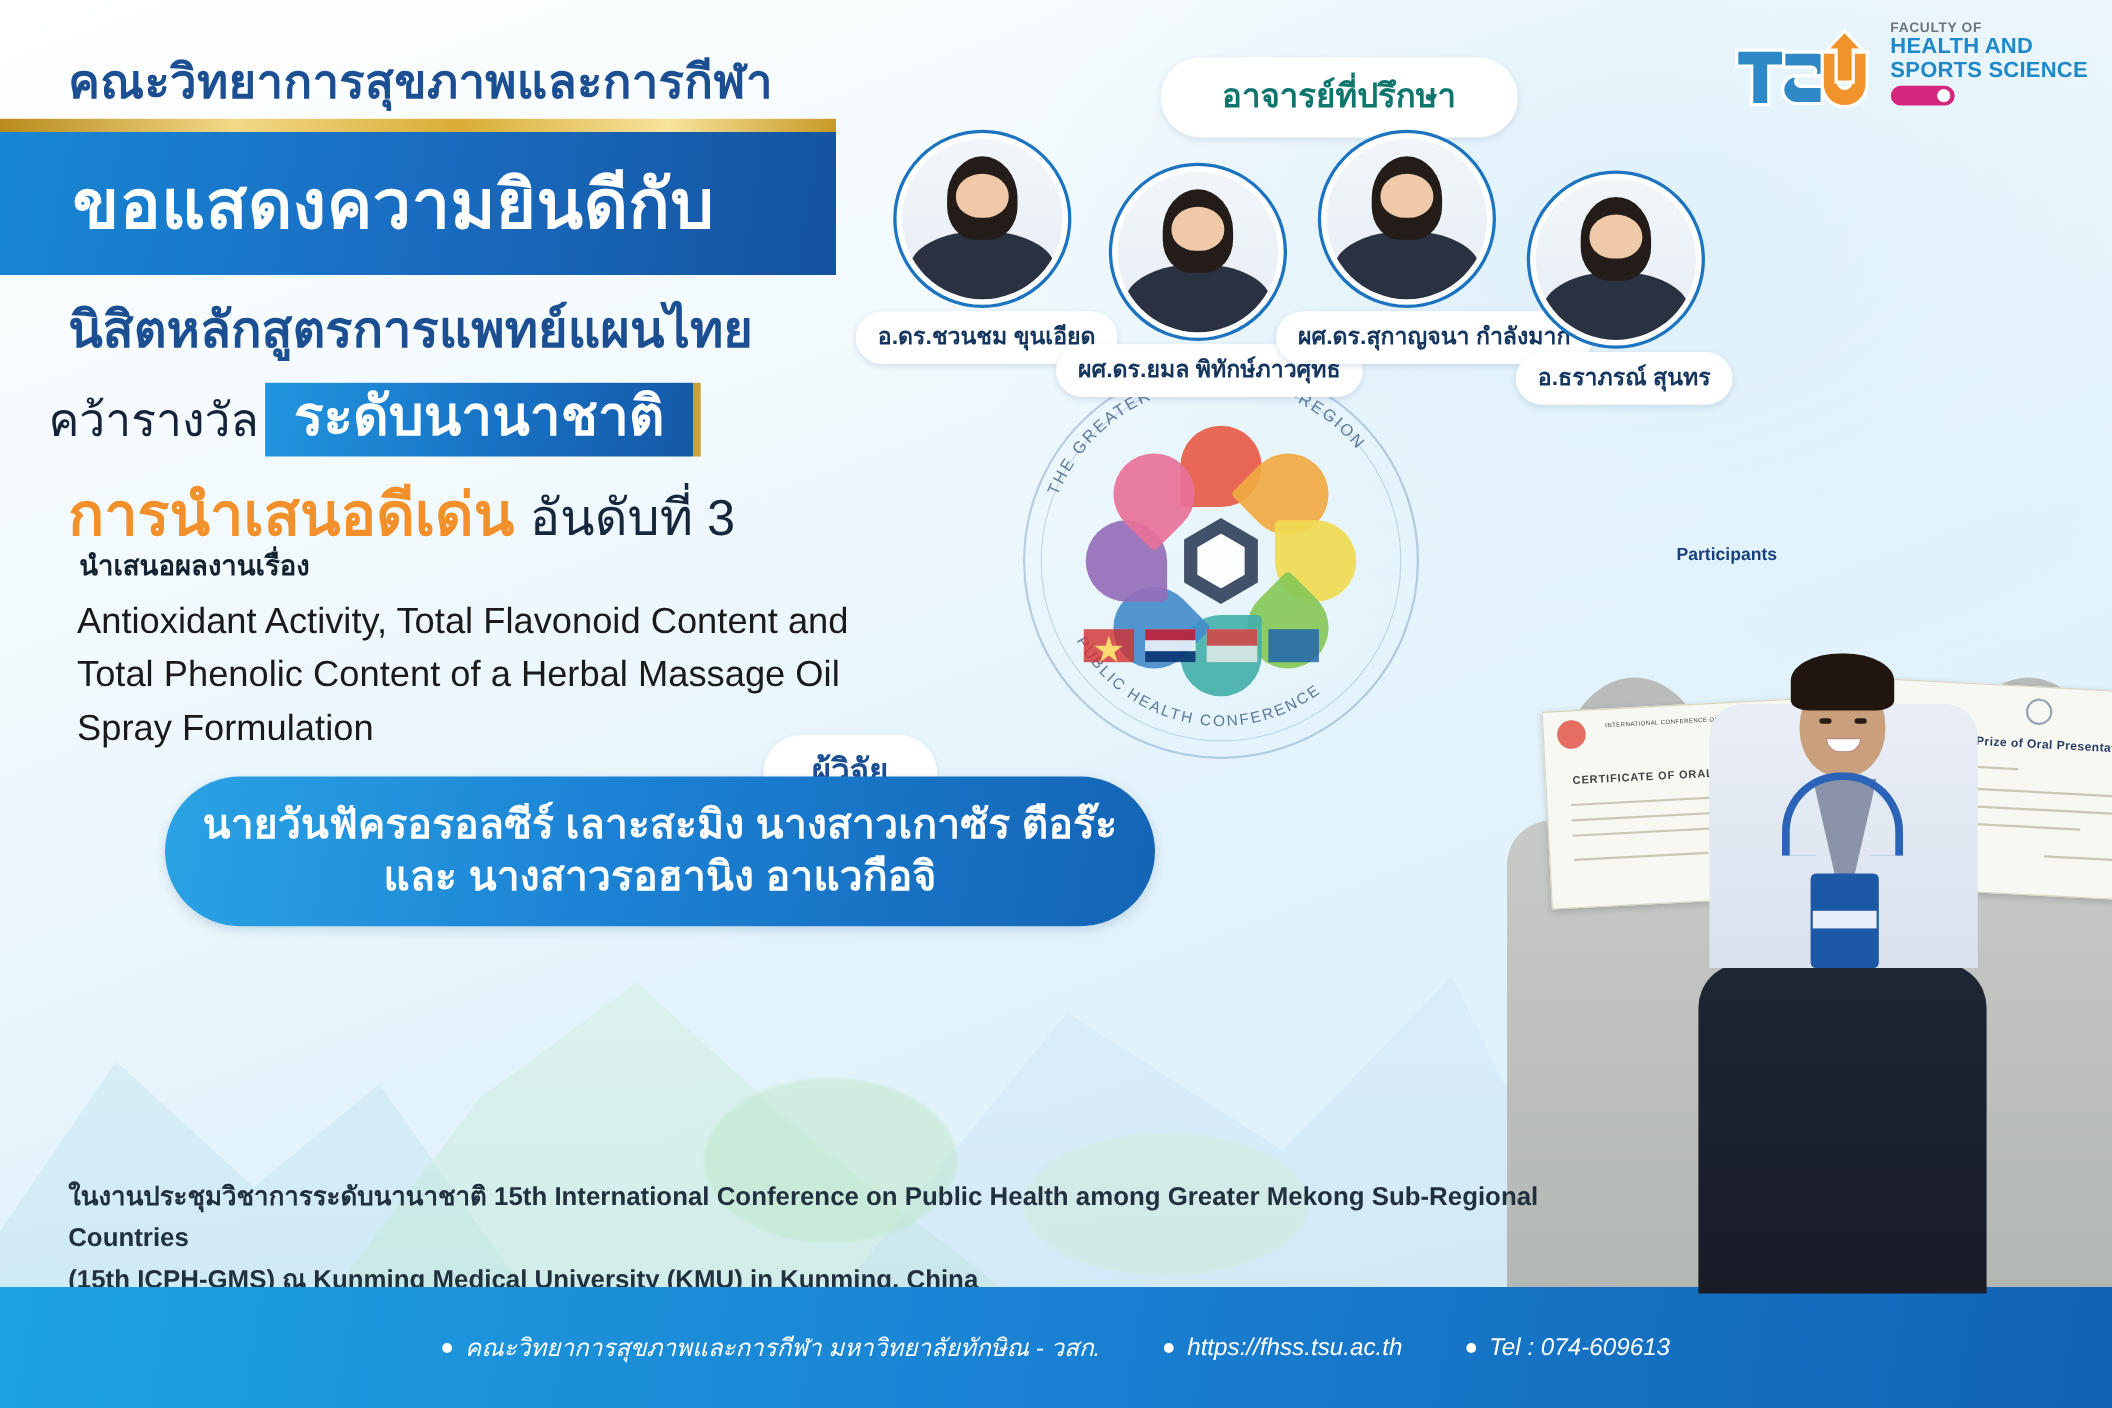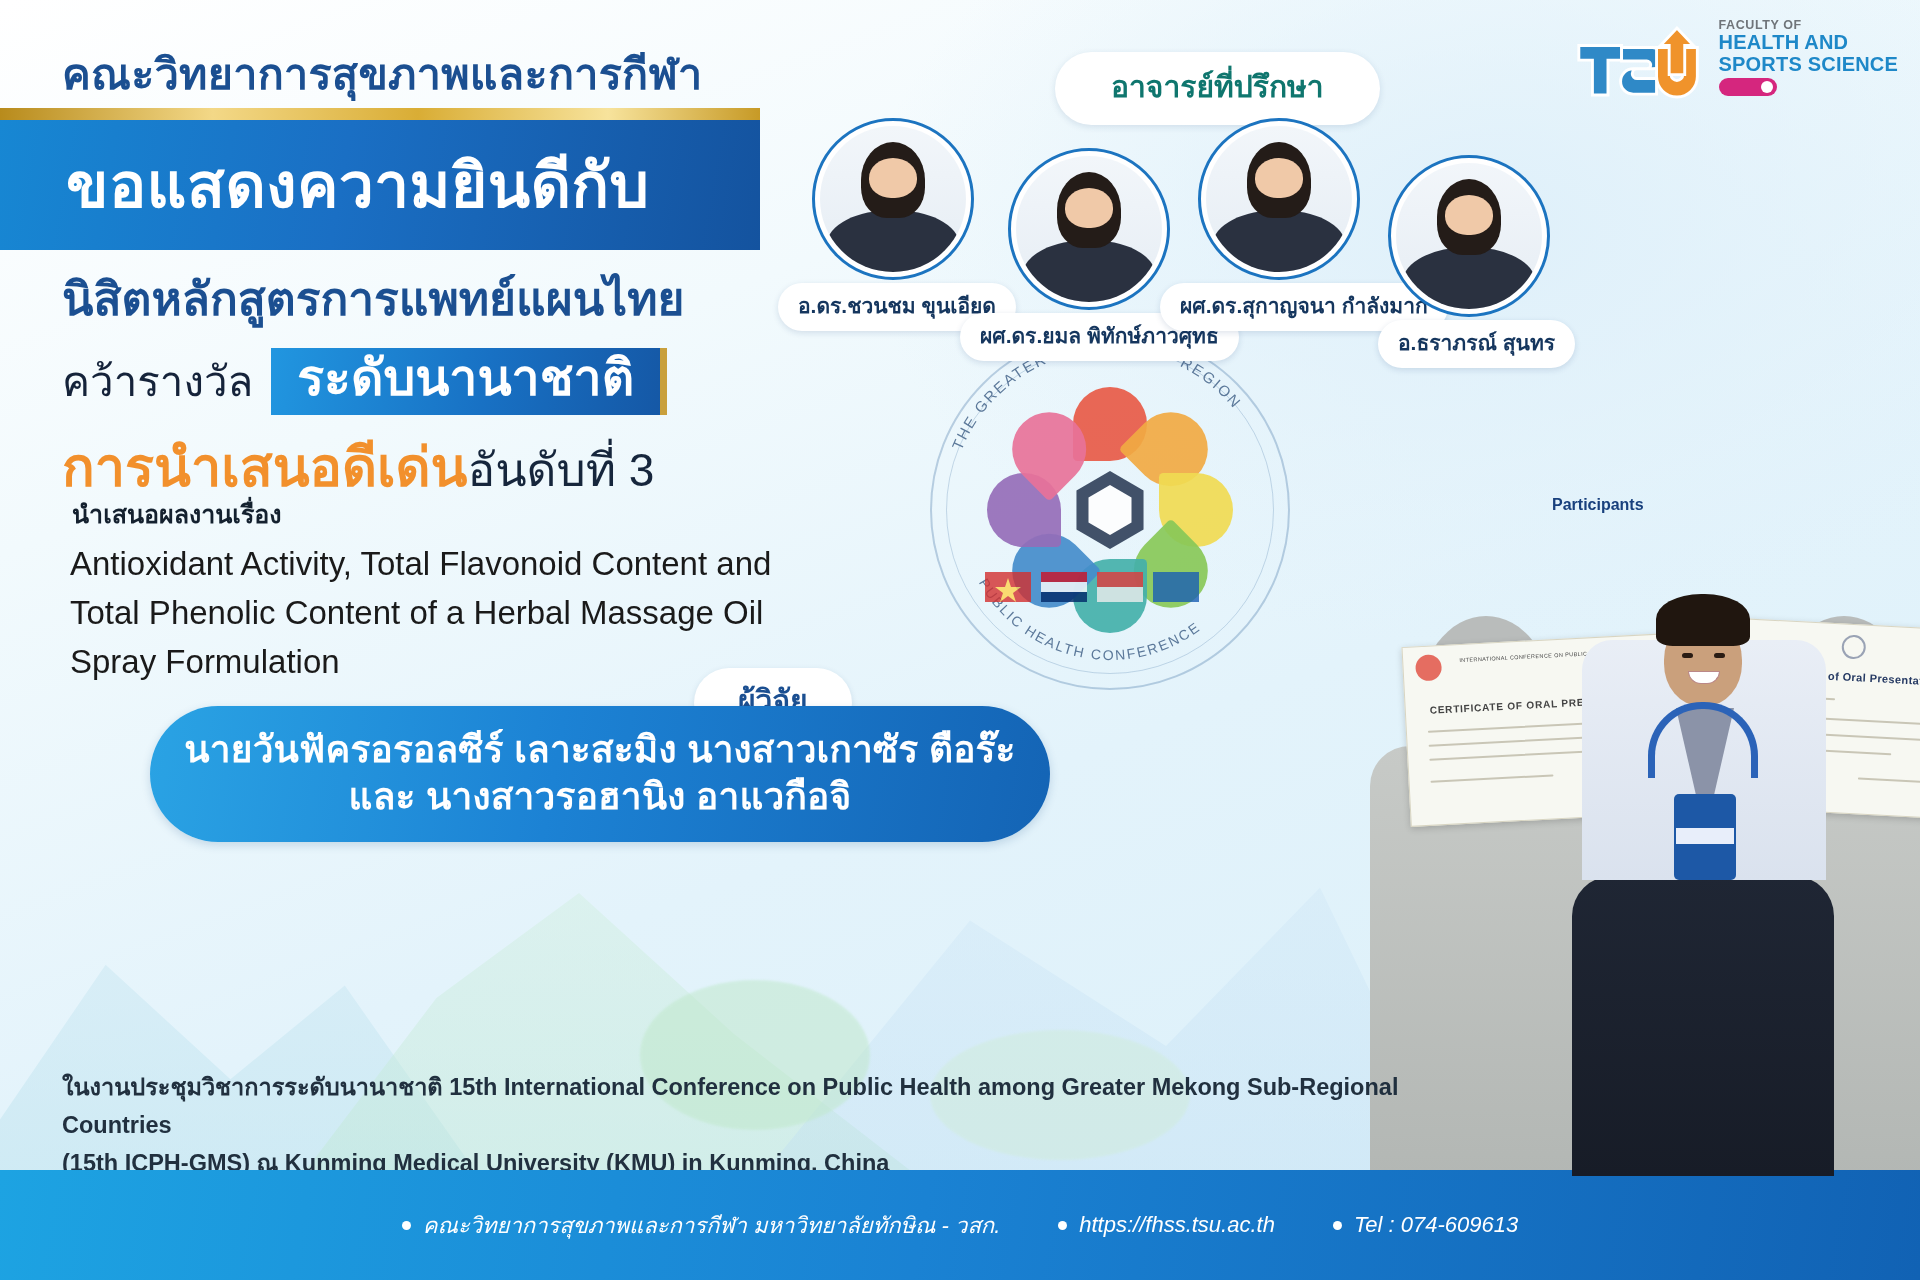--- a/index.html
+++ b/index.html
@@ -67,29 +67,29 @@
   }
   .blue-band span {
     color:#fff; font-size:62px; font-weight:700; padding-left:66px; letter-spacing:.5px;
   }
   .sub-line {
     position:absolute; left:62px; top:262px;
     font-size:46px; font-weight:700; color:#1b4f91;
   }
 
   
-  .award-row { position:absolute; left:62px; top:348px; display:flex; align-items:center; gap:18px; }
+  .award-row { position:absolute; left:44px; top:348px; display:flex; align-items:center; gap:6px; }
   .award-row .pre { font-size:42px; color:#15233a; font-weight:400; }
   .intl-chip {
     background:linear-gradient(100deg,#2196e0 0%,#1871c4 55%,#1558a6 100%);
     color:#fff; font-size:50px; font-weight:700;
     padding:4px 26px 10px 26px; line-height:1.05;
     border-right:7px solid #c9a03c;
   }
-  .award-2 { position:absolute; left:62px; top:424px; display:flex; align-items:baseline; }
+  .award-2 { position:absolute; left:62px; top:424px; display:flex; align-items:baseline; gap:14px; }
   .award-2 .hi { font-size:54px; font-weight:700; color:#f2902c; }
   .award-2 .rank { font-size:46px; color:#16263c; font-weight:400; }
 
   
   .res-label { position:absolute; left:72px; top:494px; font-size:25px; font-weight:700; color:#14212f; }
   .res-title { position:absolute; left:70px; top:540px; width:830px;
     font-size:33px; line-height:1.48; color:#1a1a1a; font-weight:400; }
 
   
   .res-pill {
@@ -325,21 +325,21 @@
 
     <div class="person" style="left:200px; width:250px; height:560px;">
       <div class="body" style="left:10px; width:230px; height:430px; background:linear-gradient(180deg,#c7cac7 0%,#b3b7b4 100%);"></div>
       <div class="hijab" style="left:58px; top:0; width:136px; height:180px;"></div>
       <div class="face" style="left:86px; top:34px; width:80px; height:98px;"></div>
       <div style="position:absolute;left:104px;top:74px;width:10px;height:5px;background:#3a2a22;border-radius:3px;"></div>
       <div style="position:absolute;left:138px;top:74px;width:10px;height:5px;background:#3a2a22;border-radius:3px;"></div>
       <div style="position:absolute;left:112px;top:100px;width:30px;height:11px;background:#8d4a43;border-radius:0 0 14px 14px;"></div>
     </div>
 
-    <div class="person" style="left:392px; width:300px; height:680px; z-index:3;">
+    <div class="person" style="left:364px; width:300px; height:680px; z-index:3;">
       <div class="body" style="left:20px; width:262px; height:300px; background:linear-gradient(180deg,#1f2634 0%,#171c27 100%);"></div>
       <div class="body" style="left:30px; bottom:296px; width:244px; height:240px; background:linear-gradient(180deg,#e9eef6 0%,#dae2ee 100%); border-radius:30px 30px 0 0;"></div>
       <div style="position:absolute; left:112px; bottom:470px; width:78px; height:92px; border-radius:50% 50% 46% 46%; background:#caa07c;"></div>
       <div style="position:absolute; left:104px; bottom:530px; width:94px; height:52px; border-radius:48% 48% 18% 18%; background:#20160f;"></div>
       <div style="position:absolute;left:130px;bottom:518px;width:11px;height:5px;background:#2a1c14;border-radius:3px;"></div>
       <div style="position:absolute;left:162px;bottom:518px;width:11px;height:5px;background:#2a1c14;border-radius:3px;"></div>
       <div style="position:absolute;left:136px;bottom:492px;width:32px;height:13px;background:#fff;border-radius:0 0 16px 16px;border:1px solid #b88;"></div>
 
       <div style="position:absolute;left:124px;bottom:372px;width:58px;height:96px;background:#8b93a8;clip-path:polygon(0 0,100% 0,62% 100%,38% 100%);"></div>
       <div style="position:absolute;left:96px;bottom:398px;width:110px;height:76px;border:7px solid #2b63b8;border-bottom:none;border-radius:54px 54px 0 0;"></div>

